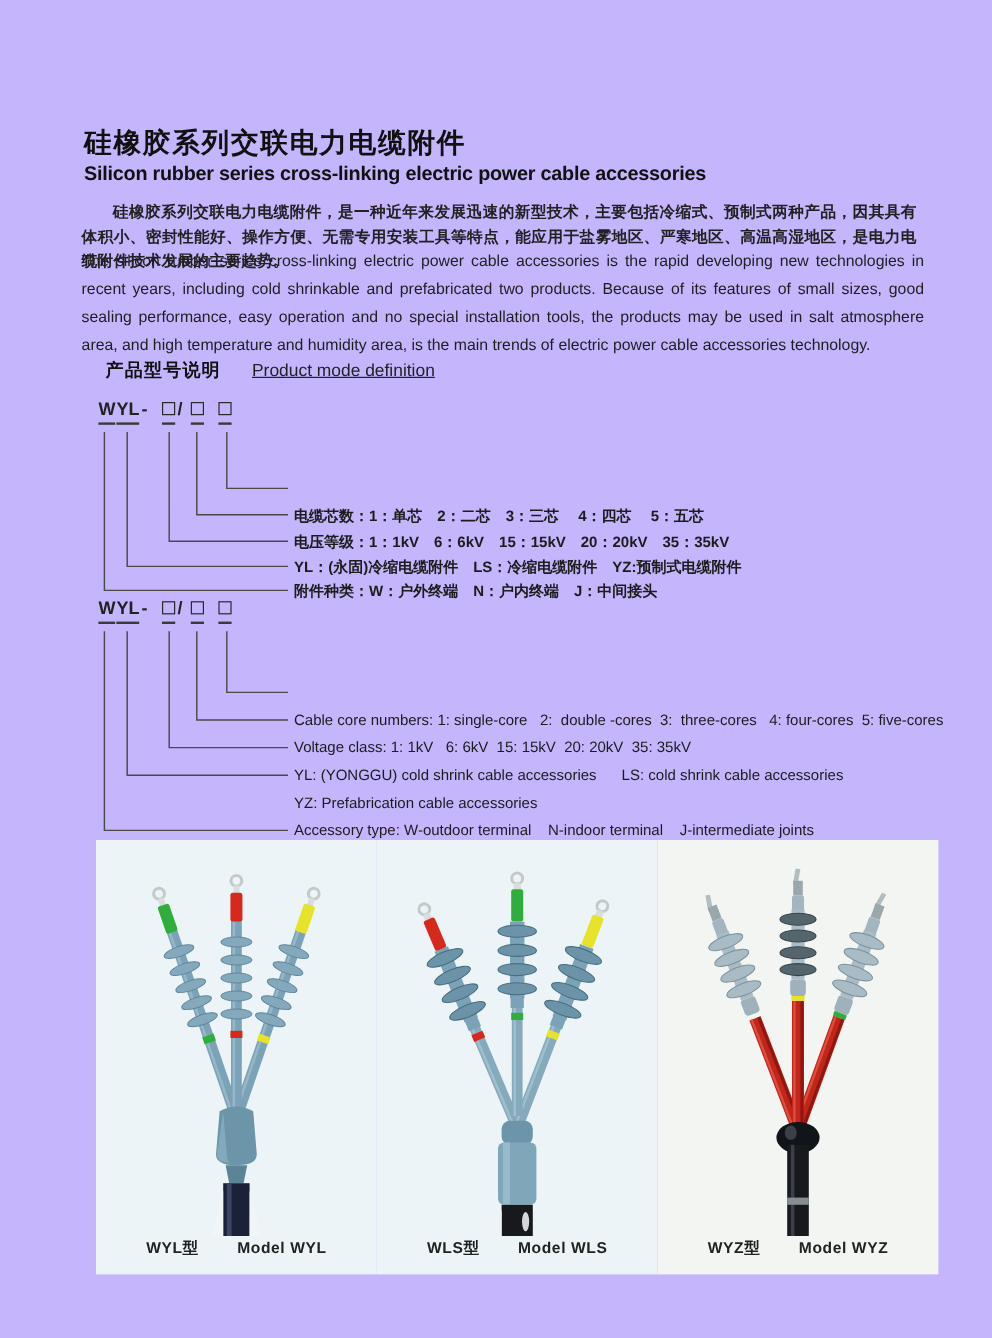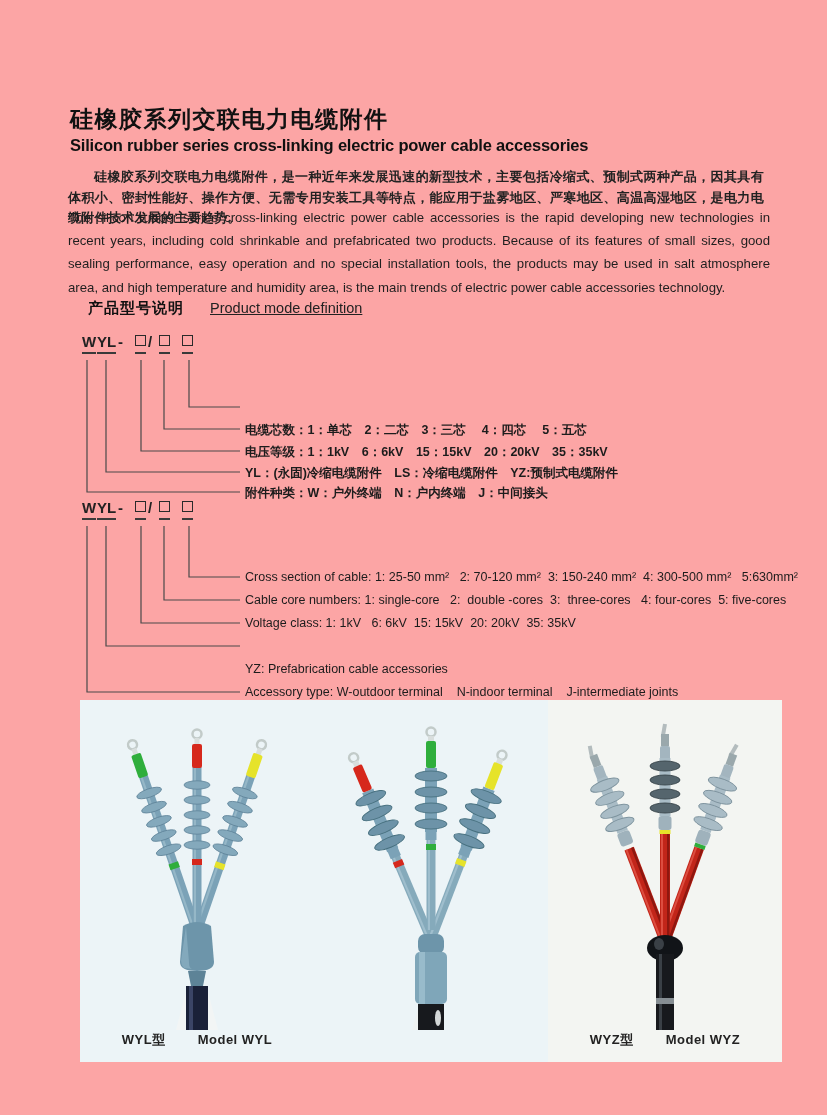--- a/index.html
+++ b/index.html
@@ -1,16 +1,16 @@
 <!DOCTYPE html>
 <html><head>
 <meta charset="utf-8">
 <style>
   html,body{margin:0;padding:0;background:#ffffff;}
-  .page{position:relative;width:827px;height:1115px;background:#fca5a5;overflow:hidden;
+  .page{position:relative;width:827px;height:1115px;background:#c4b5fd;overflow:hidden;
         font-family:"Liberation Sans",sans-serif;color:#1a1a1a;}
 
   
   .header{position:absolute;left:70px;top:104px;width:700px;}
   .title-zh{margin:0;font-size:23px;font-weight:bold;letter-spacing:1.5px;color:#111;}
   .title-en{margin:1px 0 0 0;font-size:16.5px;font-weight:bold;letter-spacing:-0.2px;color:#111;}
 
   
   .intro-zh{position:absolute;left:68px;top:167px;width:696px;margin:0;
             font-size:13px;font-weight:bold;line-height:1.58;text-indent:2em;
@@ -104,23 +104,23 @@
       <path class="conn-line" d="M26,26 V146 H160"></path>
       <path class="conn-line" d="M7,26 V192 H160"></path>
     </svg>
     <span class="cchar cw u">W</span>
     <span class="cchar cyl u">YL</span>
     <span class="cchar cdash">-</span>
     <span class="cchar cbox1 u"><span class="mbox"></span></span>
     <span class="cchar cslash">/</span>
     <span class="cchar cbox2 u"><span class="mbox"></span></span>
     <span class="cchar cbox3 u"><span class="mbox"></span></span>
-    <div class="dlabel r0">Cross section of cable: 1: 25-50 mm²   2: 70-120 mm²  3: 150-240 mm²  4: 300-500 mm²   5:630mm²</div>
     <div class="dlabel r1">Cable core numbers: 1: single-core   2:  double -cores  3:  three-cores   4: four-cores  5: five-cores</div>
     <div class="dlabel r2">Voltage class: 1: 1kV   6: 6kV  15: 15kV  20: 20kV  35: 35kV</div>
+    <div class="dlabel r3">YL: (YONGGU) cold shrink cable accessories      LS: cold shrink cable accessories</div>
     <div class="dlabel r4">YZ: Prefabrication cable accessories</div>
     <div class="dlabel r5">Accessory type: W-outdoor terminal    N-indoor terminal    J-intermediate joints</div>
   </div>
 
   <div class="photos">
 
     <div class="photo-cell bg-blue">
       <svg width="234" height="330" viewBox="0 0 234 330">
         <defs>
           <g id="br1">
@@ -202,20 +202,23 @@
           <rect x="104" y="234" width="26" height="20" rx="7" fill="#6d95aa"></rect>
           <rect x="101" y="252" width="32" height="52" rx="5" fill="#7fa6b9"></rect>
           <rect x="105" y="252" width="6" height="52" fill="#9fc0cf" opacity="0.8"></rect>
         </g>
         <g>
           <rect x="104" y="304" width="26" height="26" fill="#17191d"></rect>
           <path d="M104,308 L98,330 L104,330 Z" fill="#eef2f2"></path>
           <ellipse cx="124" cy="318" rx="3" ry="8" fill="#e8ecec" opacity="0.9"></ellipse>
         </g>
       </svg>
+      <div class="caption">
+        <span class="cap-zh">WLS型</span><span class="cap-en">Model WLS</span>
+      </div>
     </div>
 
     <div class="photo-cell bg-light">
       <svg width="234" height="330" viewBox="0 0 234 330">
         <defs>
           <g id="br3">
             <rect x="-5" y="110" width="10" height="102" fill="#c22519"></rect>
             <rect x="2" y="110" width="2.5" height="102" fill="#8f170f"></rect>
             <rect x="-4" y="110" width="2" height="102" fill="#e4584a" opacity="0.8"></rect>
             <rect x="-2" y="0" width="4" height="13" fill="#b3bcbe" transform="rotate(10)"></rect>

